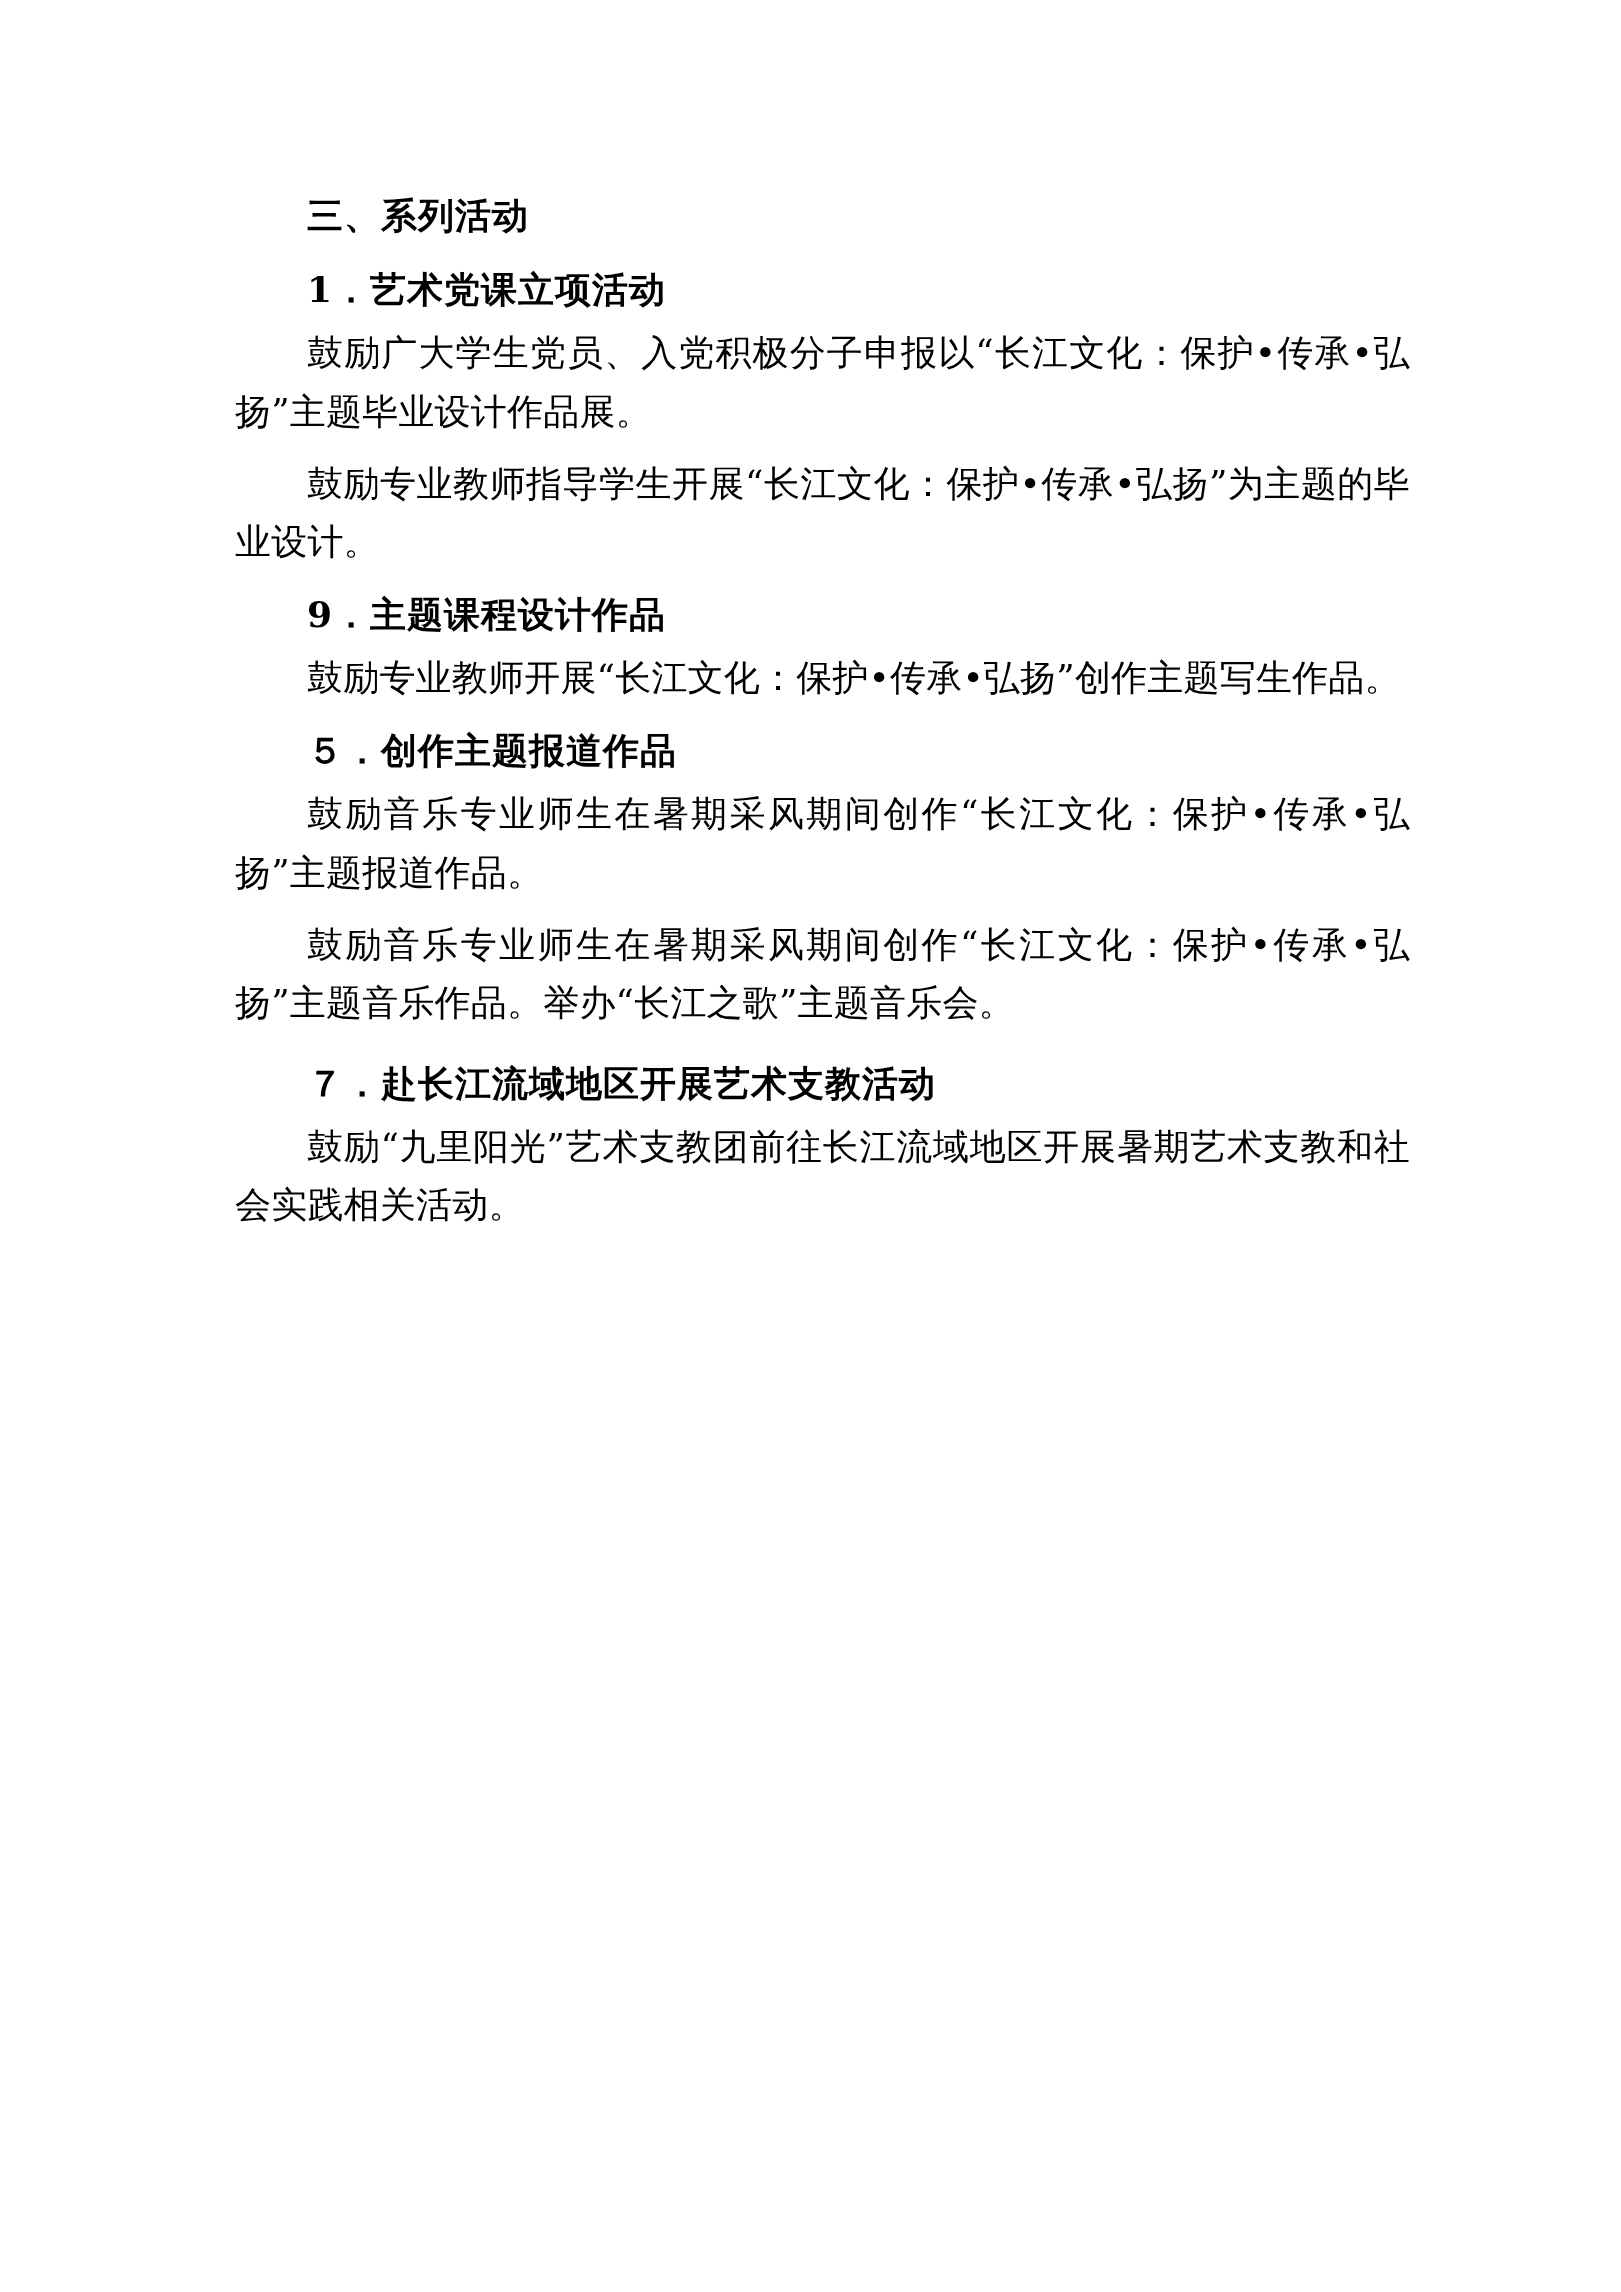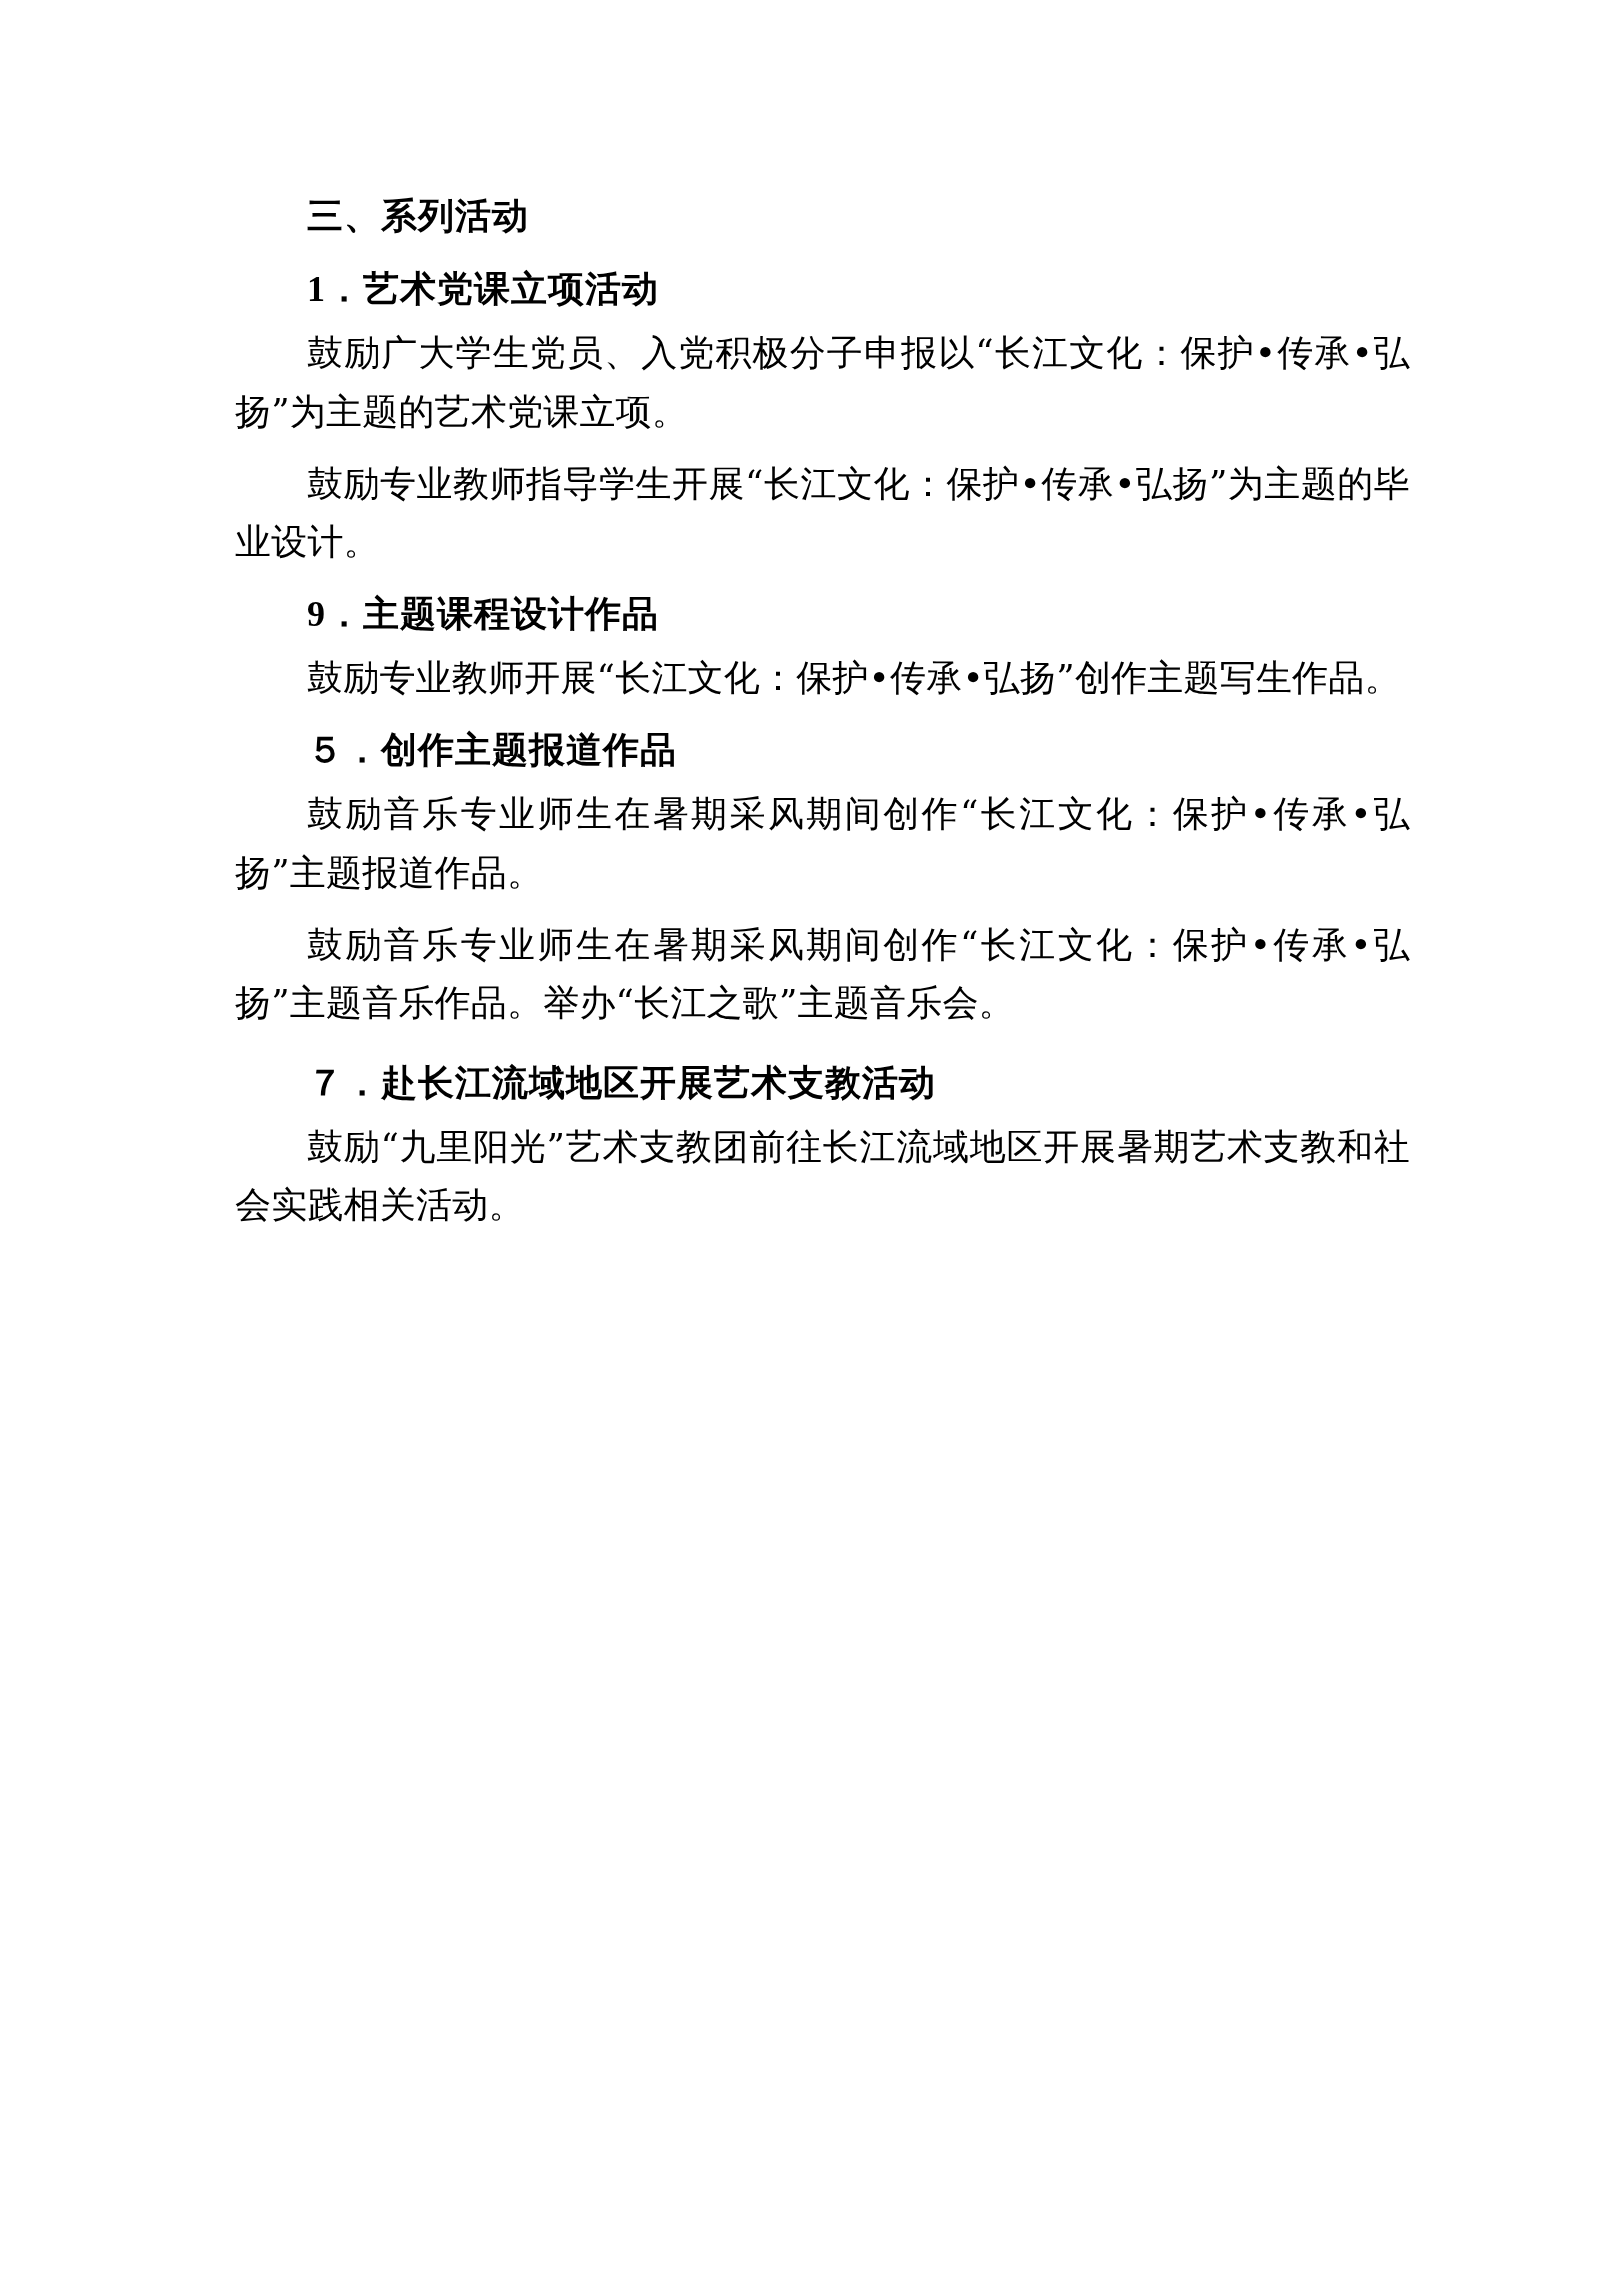--- a/index.html
+++ b/index.html
@@ -31,21 +31,20 @@
     font-weight: bold;
     margin: 0 0 15.7px 0;
     text-indent: 2em;
     letter-spacing: 1px;
   }
   .item-heading {
     font-weight: bold;
     margin: 0 0 5.9px 0;
     text-indent: 2em;
     letter-spacing: 1px;
-    font-family: Liberation Serif, serif;
   }
   .para {
     margin: 0 0 13.7px 0;
     text-indent: 2em;
     text-align: justify;
     text-justify: inter-ideograph;
     letter-spacing: 0.2px;
   }
   .block {
     margin-bottom: 13.7px;
@@ -60,21 +59,21 @@
 </head>
 <body>
 
 <div class="page">
   <div class="doc-body">
 
     <p class="section-heading">三、系列活动</p>
 
     <div class="block">
       <p class="item-heading">1．艺术党课立项活动</p>
-      <p class="para">鼓励广大学生党员、入党积极分子申报以“长江文化：保护•传承•弘扬”为主题的艺术党课立项。</p>
+      <p class="para">鼓励广大学生党员、入党积极分子申报以“长江文化：保护•传承•弘扬”主题毕业设计作品展。</p>
     </div>
 
     <div class="block">
       <p class="para">鼓励专业教师指导学生开展“长江文化：保护•传承•弘扬”为主题的毕业设计。</p>
     </div>
 
     <div class="block">
       <p class="item-heading">9．主题课程设计作品</p>
       <p class="para">鼓励专业教师开展“长江文化：保护•传承•弘扬”创作主题写生作品。</p>
     </div>

